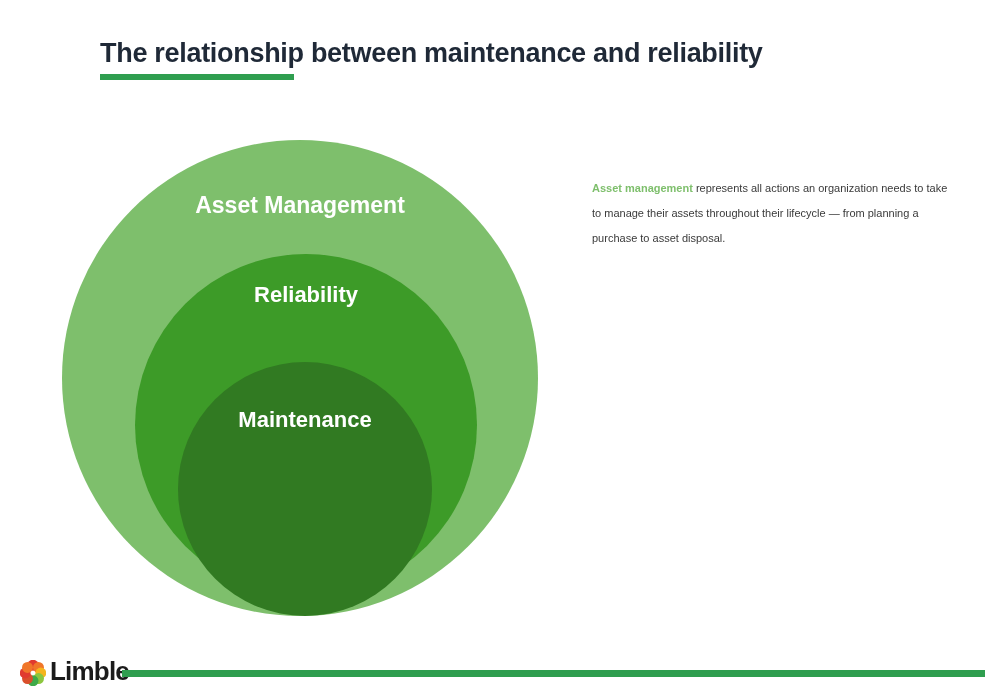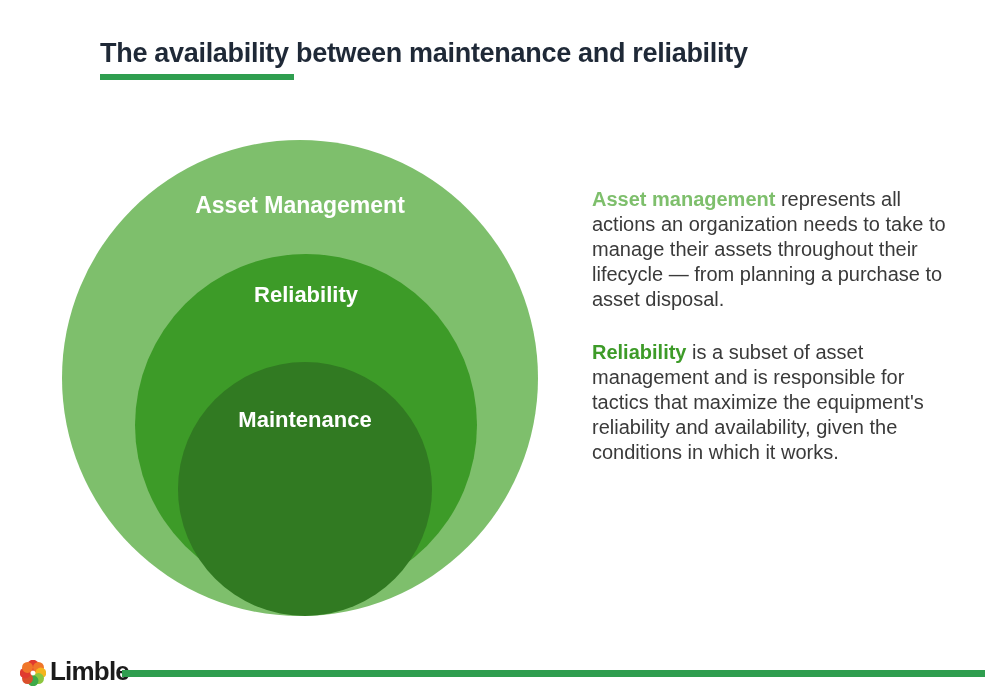--- a/index.html
+++ b/index.html
@@ -89,24 +89,24 @@
   }
 
   
   #description {
     position: absolute;
     left: 592px;
     top: 176px;
     width: 360px;
   }
   .para {
-    font-size: 20px;
+    font-size: 11px;
     line-height: 25px;
     color: #3a3a3a;
-    margin: 11px 0 28px 0;
+    margin: 0 0 28px 0;
   }
   .para:last-child { margin-bottom: 0; }
   .lead {
     font-weight: bold;
   }
 
   
   #footer {
     position: absolute;
     left: 0;
@@ -135,21 +135,21 @@
     left: 122px;
     top: 18px;
     width: 863px;
     height: 7px;
     background: #2f9e4f;
   }
 </style>
 </head>
 <body style="background: rgb(255, 255, 255);">
 
-<div id="page-title" style="color: rgb(31, 41, 55);">The availability between maintenance and reliability</div>
+<div id="page-title" style="color: rgb(31, 41, 55);">The relationship between maintenance and reliability</div>
 <div id="title-accent" style="background: rgb(47, 158, 79);"></div>
 
 <div id="venn">
 
   <div id="circle-outer" class="venn-circle" style="background: rgb(126, 191, 108);">
     <div id="label-outer" class="venn-label" style="color: rgb(255, 255, 255);">Asset Management</div>
   </div>
 
   <div id="circle-middle" class="venn-circle" style="background: rgb(61, 155, 40);">
     <div id="label-middle" class="venn-label" style="color: rgb(255, 255, 255);">Reliability</div>
@@ -160,23 +160,20 @@
   </div>
 
 </div>
 
 <div id="description">
 
   <p class="para">
     <span class="lead" style="color: rgb(126, 191, 108);">Asset management</span><span> represents all actions an organization needs to take to manage their assets throughout their lifecycle — from planning a purchase to asset disposal.</span>
   </p>
 
-  <p class="para">
-    <span class="lead" style="color: rgb(61, 155, 40);">Reliability</span><span> is a subset of asset management and is responsible for tactics that maximize the equipment's reliability and availability, given the conditions in which it works.</span>
-  </p>
 
 
 </div>
 
 <div id="footer">
   <svg id="logo-mark" viewBox="0 0 100 100">
     <g id="petals">
         <circle cx="50.00" cy="20.00" r="21" fill="#e03a2f"></circle>
         <circle cx="71.21" cy="28.79" r="21" fill="#f0762a"></circle>
         <circle cx="80.00" cy="50.00" r="21" fill="#f5b51d"></circle>

